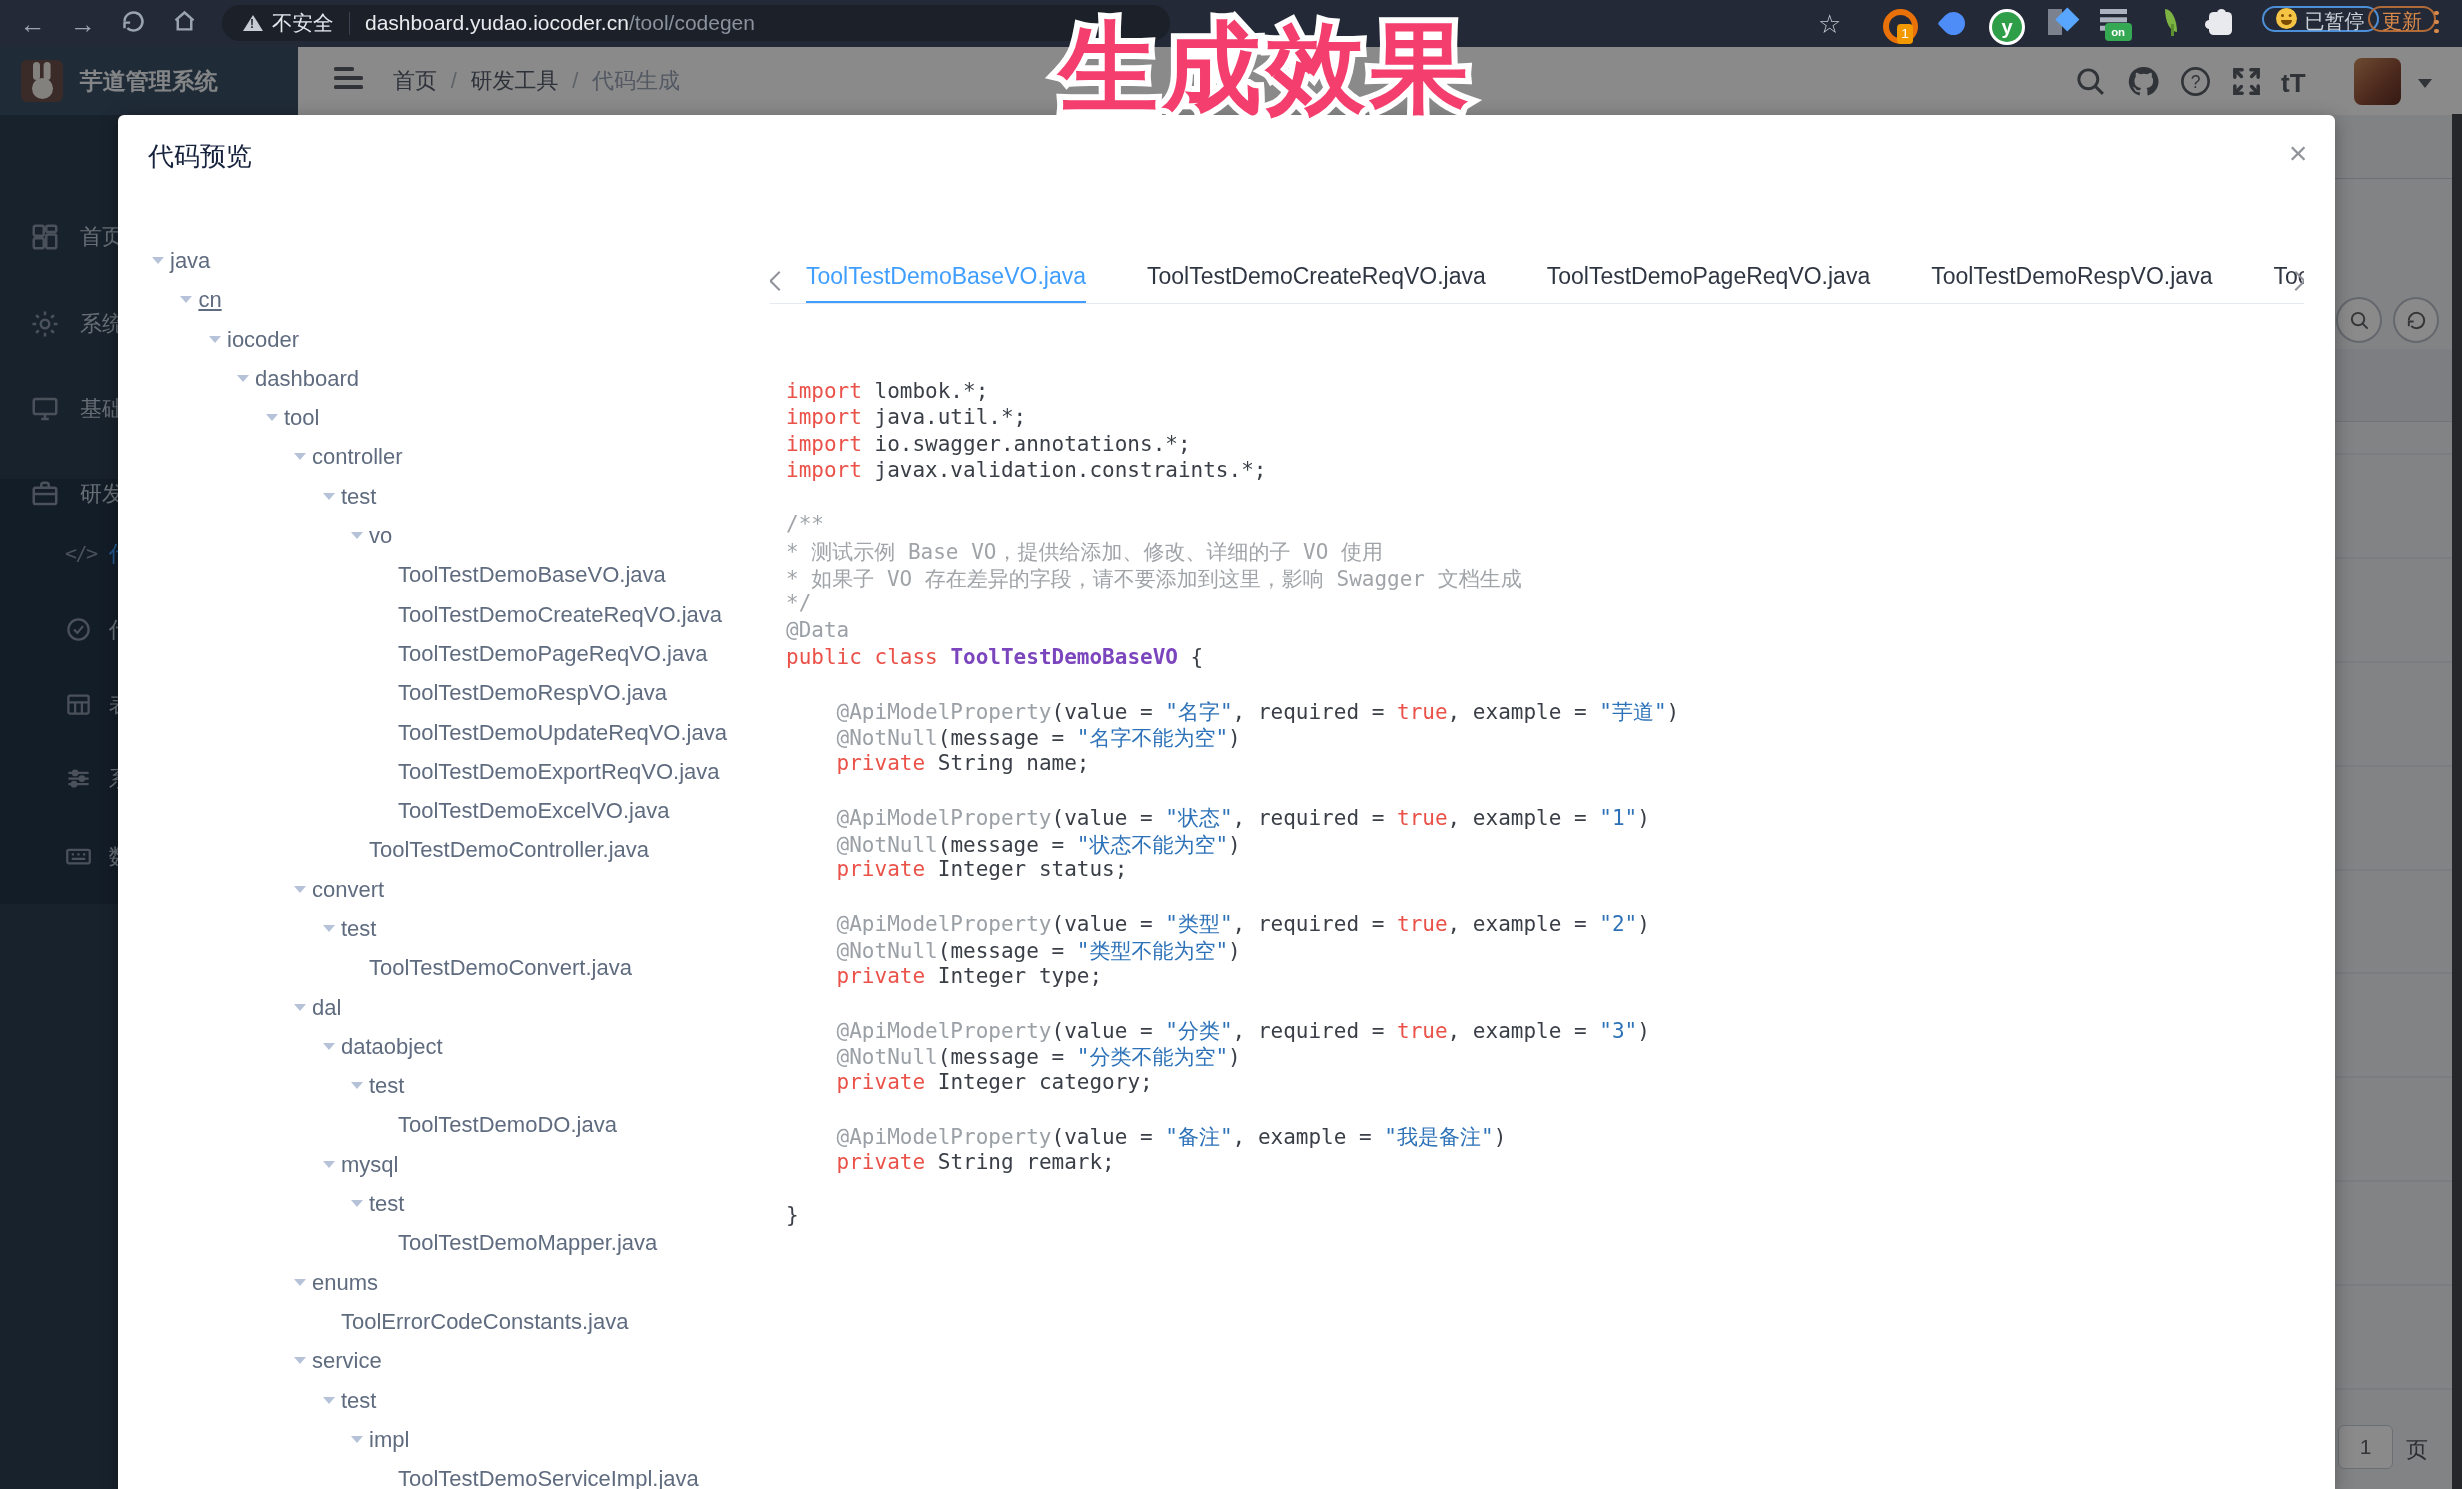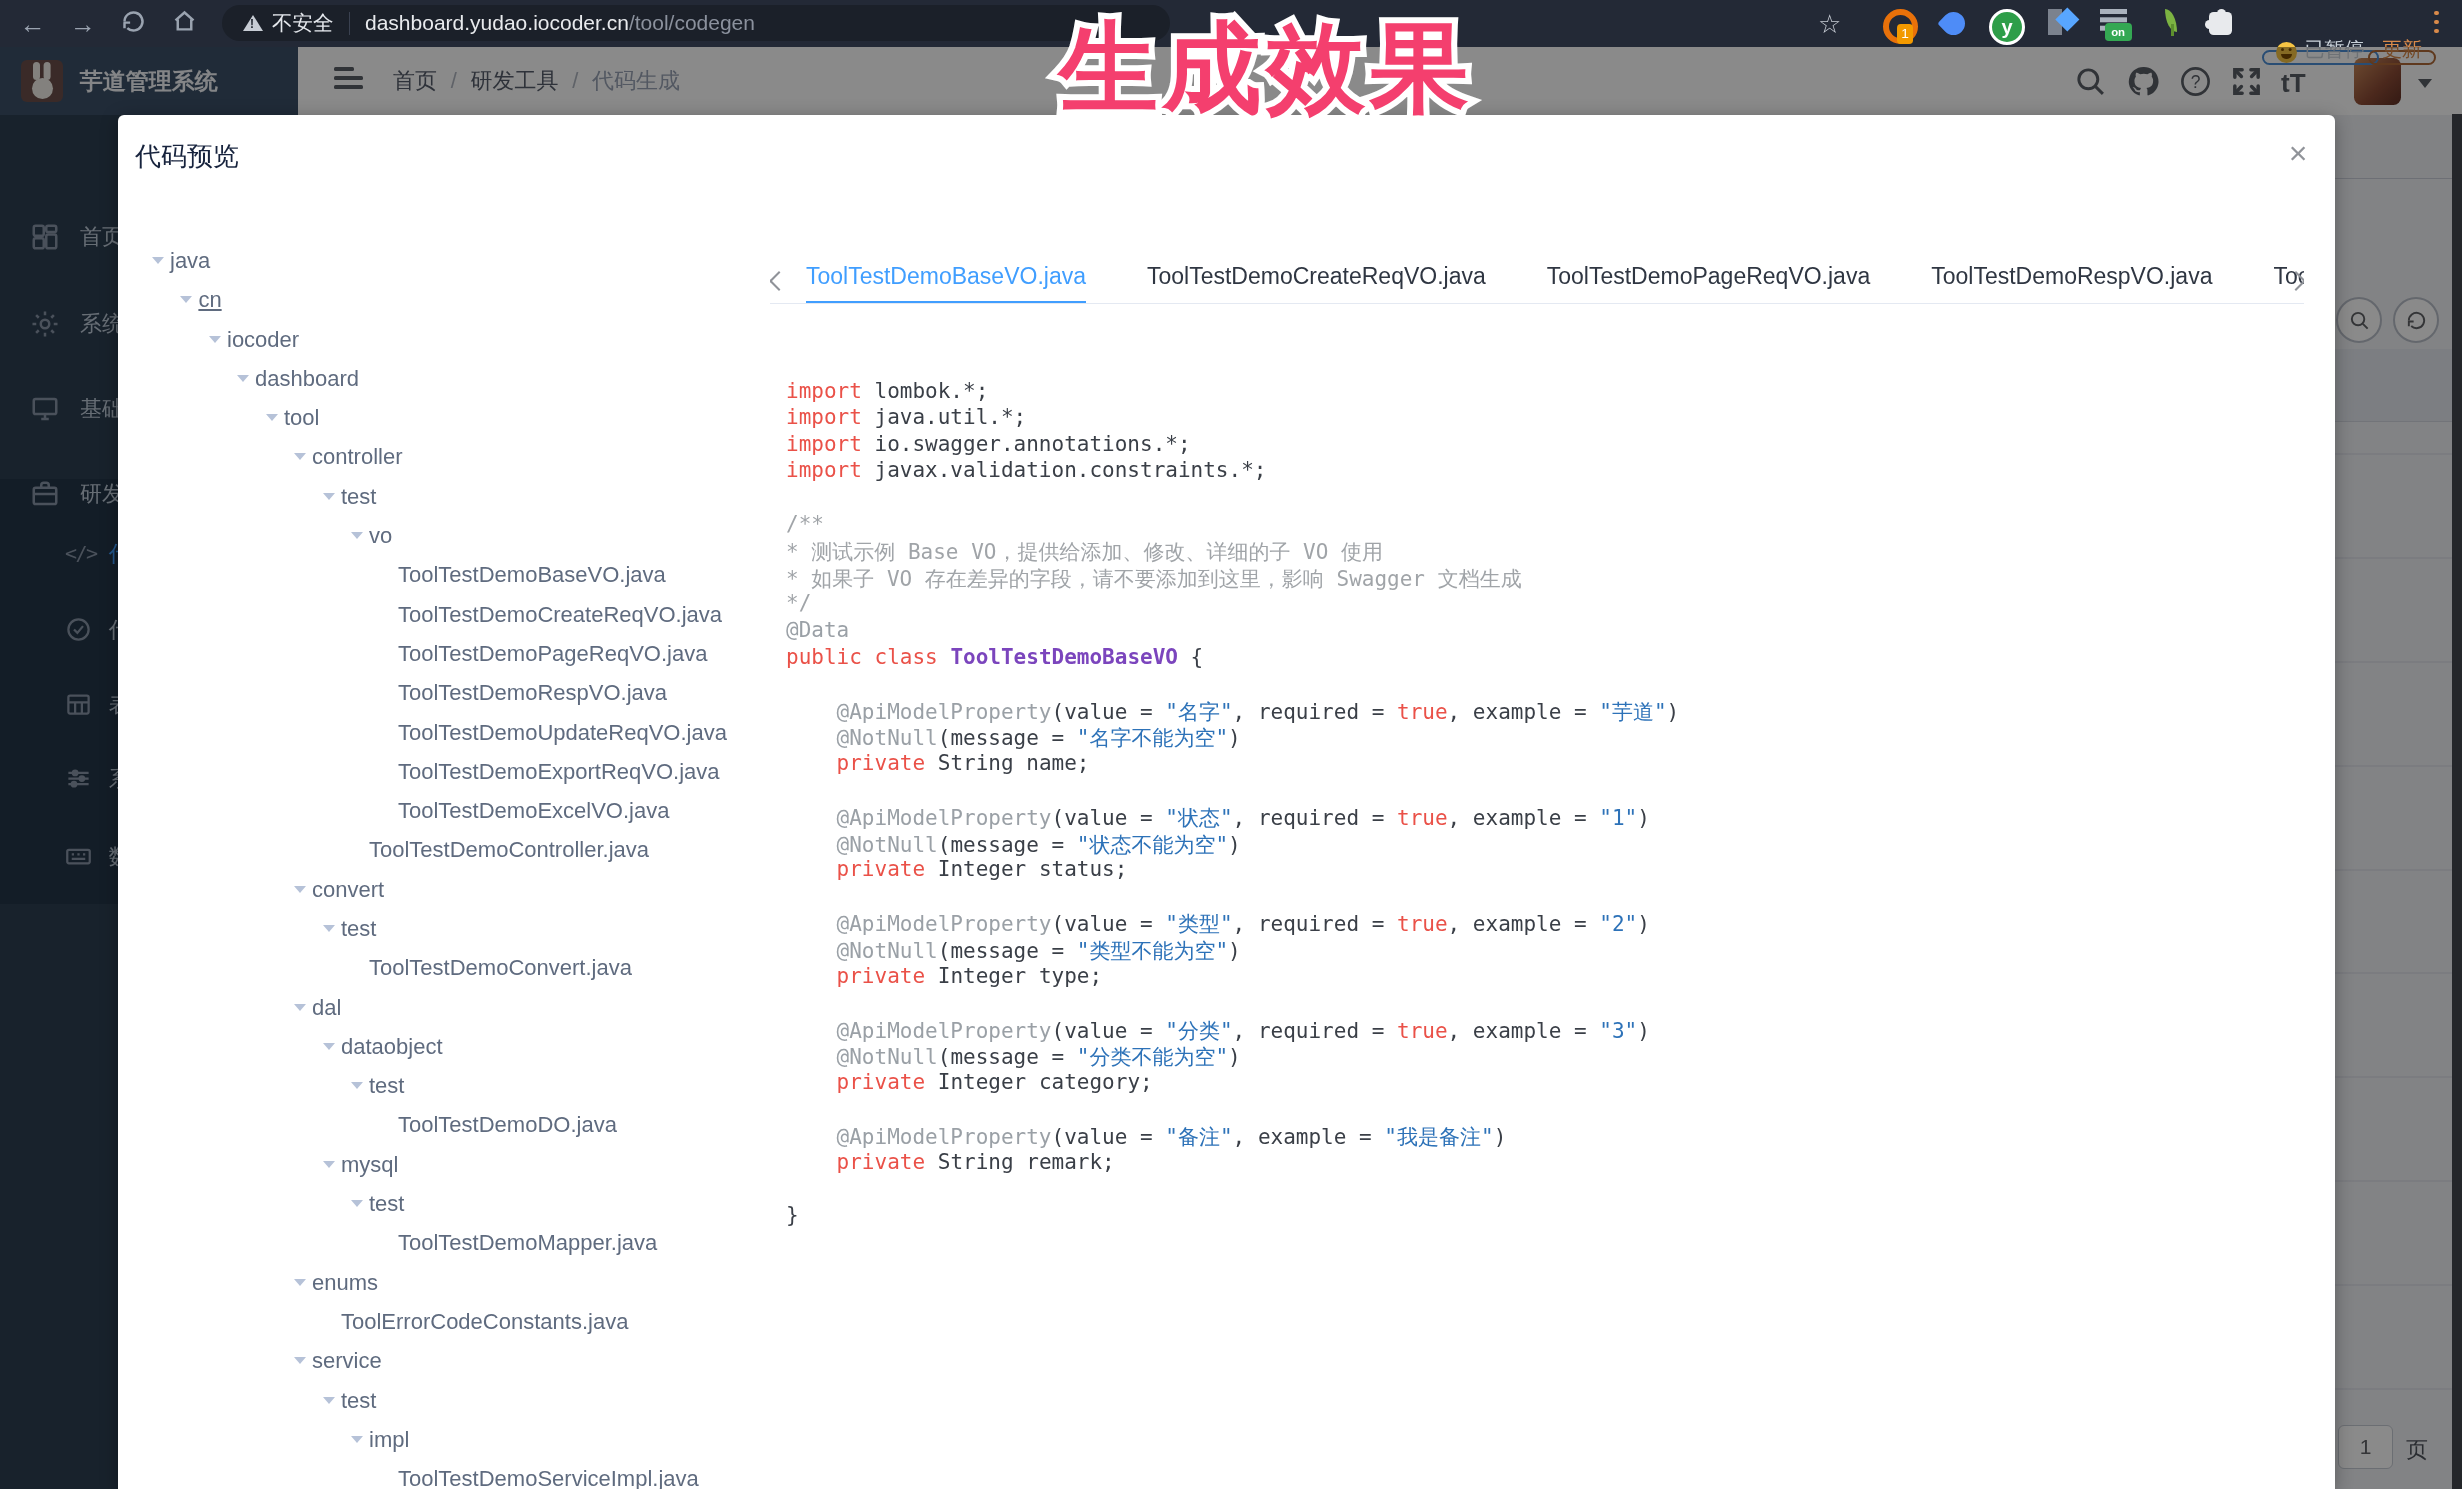--- a/index.html
+++ b/index.html
@@ -11,21 +11,21 @@
   .nav-ico svg{stroke:#9aa3b0;}
   .url-pill{position:absolute;left:222px;top:5.3px;width:948px;height:36px;border-radius:20px;background:#1b2029;display:flex;align-items:center;}
   .warn-tri{width:0;height:0;border-left:10px solid transparent;border-right:10px solid transparent;border-bottom:16.7px solid #c7ccd4;margin-left:21px;position:relative;}
   .warn-tri::after{content:"!";position:absolute;left:-3px;top:1.5px;font-size:12px;color:#1b2029;font-weight:bold;}
   .warn-txt{color:#e4e7ec;font-size:20.5px;margin-left:9px;}
   .url-div{width:1.5px;height:23px;background:#3a4150;margin:0 15px;}
   .url-host{color:#e8eaed;font-size:21px;}
   .url-path{color:#8b919d;font-size:21px;}
   .star-ico{position:absolute;top:9px;font-size:26px;color:#c7ccd4;}
   .ext{position:absolute;top:9px;}
-  .pill{position:absolute;top:6px;height:15px;border-radius:18px;display:flex;align-items:flex-end;padding:0 12px;box-sizing:border-box;margin-top:44px;}
+  .pill{position:absolute;top:6px;height:26px;border-radius:18px;display:flex;align-items:flex-start;padding:0 12px;box-sizing:border-box;}
   .paused-pill{border:2.3px solid #4d8fd6;color:#c9d1d9;font-size:20px;gap:7.6px;}
   .emoji-face{width:21px;height:21px;border-radius:50%;background:#f6c444;position:relative;}
   .emoji-face::before{content:"";position:absolute;left:5.3px;top:6px;width:3px;height:3px;border-radius:50%;background:#7a4b00;box-shadow:7.6px 0 0 #7a4b00;}
   .emoji-face::after{content:"";position:absolute;left:5.3px;top:12px;width:10.6px;height:5.3px;border-radius:0 0 7.6px 7.6px;background:#7a4b00;}
   .update-pill{border:2.3px solid #b06a38;color:#d98a4a;font-size:20px;}
   .dots3{position:absolute;top:10.6px;width:4.6px;height:4.6px;border-radius:50%;background:#d98a4a;box-shadow:0 9px 0 #d98a4a,0 18px 0 #d98a4a;}
 
   
   .app{position:absolute;left:0;top:47px;width:2462px;height:1443px;background:#f0f2f5;z-index:1;}
   .logo-block{position:absolute;left:0;top:0;width:298px;height:68px;background:#3c5168;display:flex;align-items:center;}
@@ -62,21 +62,21 @@
   .tbl-line{position:absolute;left:2334px;width:120px;height:1.5px;background:#e3e6ed;}
   .page-box{position:absolute;left:2338px;top:1378px;width:53px;height:42px;border:1.5px solid #c6cbd4;border-radius:6px;background:#fff;color:#606266;font-size:21px;text-align:center;line-height:42px;}
   .page-label{position:absolute;left:2406px;top:1388px;color:#4f545c;font-size:22px;}
   .scroll-strip{position:absolute;left:2452px;top:67px;width:10.6px;height:1376px;background:#43474f;}
 
   
   .mask{position:absolute;left:0;top:47px;width:2462px;height:1443px;background:rgba(0,0,0,0.46);z-index:50;}
 
   
   .modal{position:absolute;left:118px;top:115px;width:2217px;height:1375px;background:#ffffff;border-radius:6px 6px 0 0;box-shadow:0 3px 18px rgba(0,0,0,.3);z-index:100;}
-  .modal-title{position:absolute;left:17px;top:24px;font-size:26px;color:#17233d;}
+  .modal-title{position:absolute;left:30px;top:24px;font-size:26px;color:#17233d;}
   .modal-close{position:absolute;left:2162px;top:20px;width:36px;height:36px;font-size:32px;color:#909399;text-align:center;line-height:36px;}
   .tree{position:absolute;left:34px;top:126px;width:607px;height:1249px;overflow:hidden;font-size:22px;color:#5f6b7f;}
   .tree-row{position:absolute;left:0;height:39px;display:flex;align-items:center;white-space:nowrap;}
   .tree-caret{width:0;height:0;border-left:6px solid transparent;border-right:6px solid transparent;border-top:7.6px solid #b6c2d8;margin-right:6px;flex:none;}
   .tree-spacer{width:12px;margin-right:6px;flex:none;}
   .tabs{position:absolute;left:652px;top:142px;width:1534px;height:46px;border-bottom:1.5px solid #e4e9f2;overflow:hidden;white-space:nowrap;}
   .tabs-inner{position:absolute;left:36px;top:0;height:46px;display:flex;}
   .tab{height:44px;line-height:38px;font-size:23px;color:#2f3642;margin-right:61px;flex:none;}
   .tab.active{color:#409eff;border-bottom:3px solid #409eff;}
   .chev{position:absolute;top:16.7px;width:12px;height:12px;border-left:2.3px solid #909399;border-bottom:2.3px solid #909399;}

